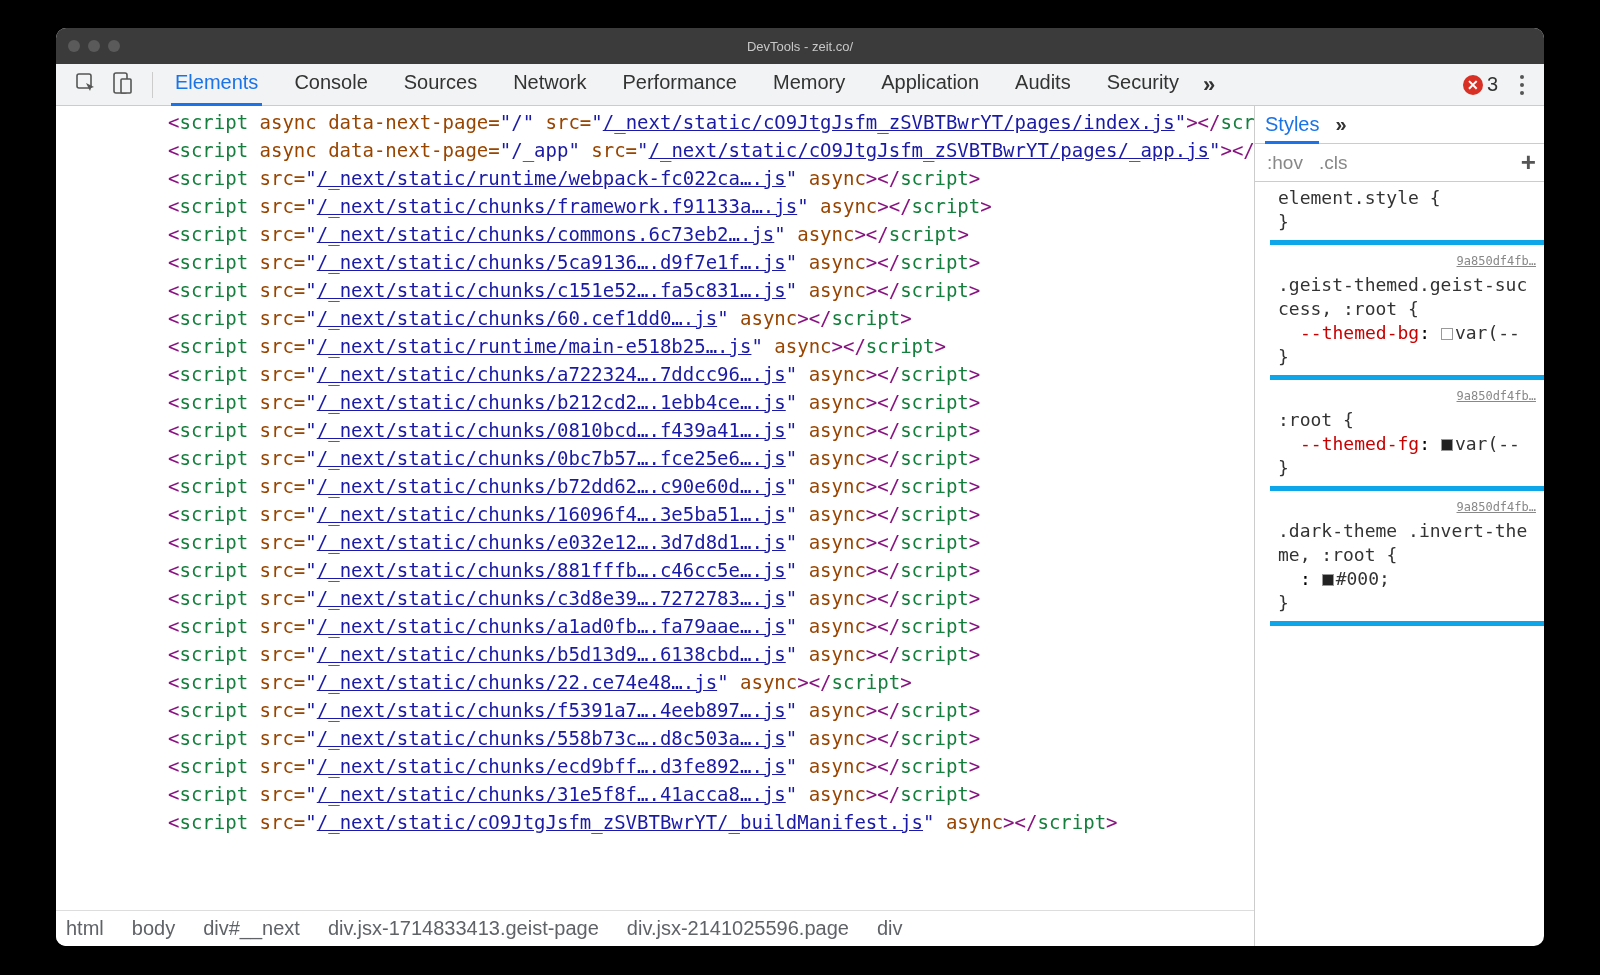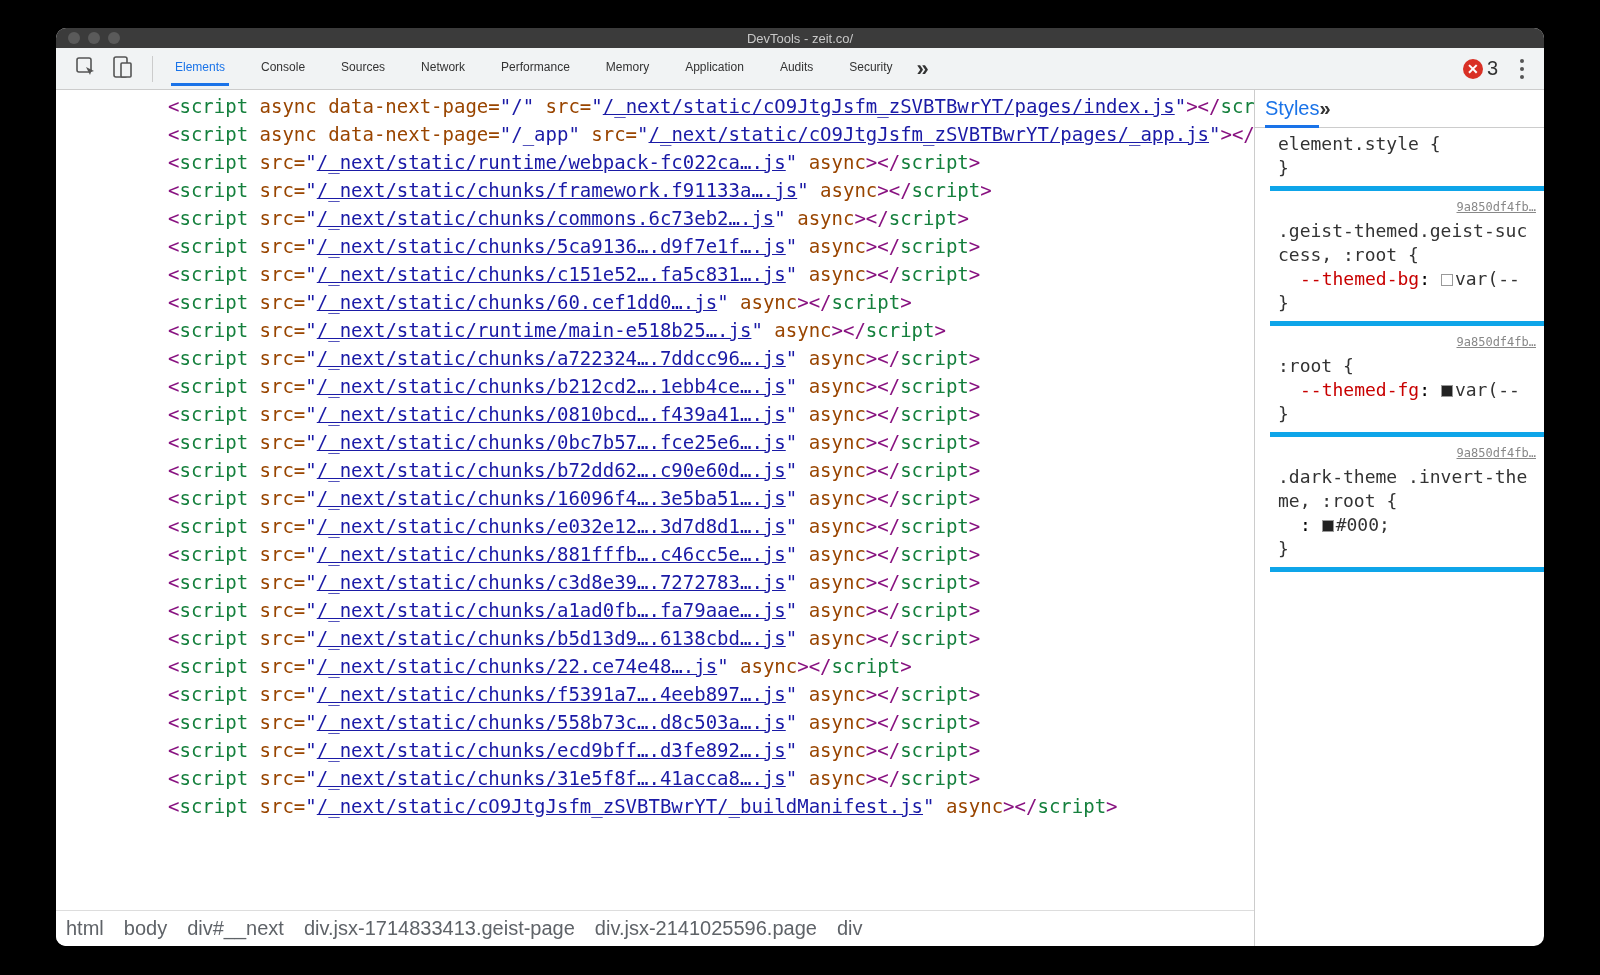--- a/index.html
+++ b/index.html
@@ -1,47 +1,47 @@
 <!DOCTYPE html>
 <html><head>
 <meta charset="utf-8">
 <style>
 * { box-sizing: border-box; margin: 0; padding: 0; }
 body { background: #000; font-family: -apple-system, BlinkMacSystemFont, "Segoe UI", sans-serif; width: 1600px; height: 975px; overflow: hidden; }
 .window { position: absolute; left: 56px; top: 28px; width: 1488px; height: 918px; background: #fff; border-radius: 10px; overflow: hidden; box-shadow: 0 10px 40px rgba(0,0,0,0.5); display: flex; flex-direction: column; }
-.win-titlebar { height: 20px; background: #3b3b3b; display: flex; align-items: center; position: relative; flex-shrink: 0; }
+.win-titlebar { height: 36px; background: #3b3b3b; display: flex; align-items: center; position: relative; flex-shrink: 0; }
 .win-buttons { display: flex; gap: 8px; padding-left: 12px; }
 .win-btn { width: 12px; height: 12px; border-radius: 50%; background: #5a5a5a; }
 .win-title { position: absolute; left: 50%; transform: translateX(-50%); color: #c8c8c8; font-size: 13px; }
 .tabs-bar { height: 42px; background: #f1f3f4; border-bottom: 1px solid #ccc; display: flex; align-items: center; padding: 0 8px; flex-shrink: 0; }
 .inspect-icons { display: flex; gap: 12px; padding: 0 10px; align-items: center; }
 .inspect-icons svg { width: 24px; height: 24px; stroke: #555; fill: none; stroke-width: 1.6; }
 .tab-sep { width: 1px; height: 26px; background: #ccc; margin: 0 8px; }
 .tabs { display: flex; gap: 28px; margin-left: 10px; }
-.tab { font-size: 12px; color: #333; padding: 8px 4px 9px; cursor: pointer; }
+.tab { font-size: 20px; color: #333; padding: 8px 4px 9px; cursor: pointer; }
 .tab.active { color: #1a73e8; border-bottom: 3px solid #1a73e8; }
 .tabs-overflow { margin-left: 20px; font-size: 22px; color: #333; font-weight: bold; }
 .right-controls { margin-left: auto; display: flex; align-items: center; gap: 18px; padding-right: 8px;}
 .err-badge { display: flex; align-items: center; gap: 4px; font-size: 20px; color: #333; }
 .err-circle { width: 20px; height: 20px; border-radius: 50%; background: #d93025; color: #fff; display: flex; align-items: center; justify-content: center; font-size: 14px; font-weight: bold; }
 .kebab { display: flex; flex-direction: column; gap: 4px; padding: 4px;}
 .kebab span { width: 4px; height: 4px; border-radius: 50%; background: #555; }
 .content { flex: 1; display: flex; min-height: 0; }
 .dom-panel { flex: 1; display: flex; flex-direction: column; min-width: 0; }
 .dom-tree { flex: 1; overflow: auto; font-family: Menlo, Consolas, monospace; font-size: 19px; line-height: 28px; padding: 2px 0 2px 12px; white-space: nowrap; }
 .dom-line { padding-left: 100px; }
 .tok-tag { color: #15803d; }
 .tok-attr { color: #994500; }
 .tok-val { color: #1a1aa6; }
 .tok-link { color: #1a1aa6; text-decoration: underline; }
 .tok-punct { color: #881280; }
-.breadcrumb { height: 36px; border-top: 1px solid #ddd; background: #fff; display: flex; align-items: center; font-size: 20px; color: #5f6368; padding-left: 10px; gap: 20px; flex-shrink: 0; overflow: hidden;}
+.breadcrumb { height: 36px; border-top: 1px solid #ddd; background: #fff; display: flex; align-items: center; font-size: 20px; color: #5f6368; padding-left: 10px; gap: 28px; flex-shrink: 0; overflow: hidden;}
 .crumb { white-space: nowrap; cursor: pointer; }
 .styles-panel { width: 290px; border-left: 1px solid #ccc; display: flex; flex-direction: column; font-family: Menlo, Consolas, monospace; font-size: 18px; }
-.styles-tabs { height: 38px; border-bottom: 1px solid #ccc; display: flex; align-items: center; padding: 0 10px; font-family: -apple-system, sans-serif; font-size: 20px; color: #333; }
+.styles-tabs { height: 38px; border-bottom: 1px solid #ccc; display: flex; align-items: center; padding: 0 10px; gap: 16px; font-family: -apple-system, sans-serif; font-size: 20px; color: #333; }
 .styles-tabs .active { color: #1a73e8; border-bottom: 3px solid #1a73e8; padding-bottom: 5px; margin-bottom: -8px;}
 .styles-tabs .ov { font-weight: bold; }
 .filter-row { height: 38px; border-bottom: 1px solid #ccc; display: flex; align-items: center; padding: 0 8px; gap: 8px; color: #888; font-family: -apple-system, sans-serif; font-size: 19px;}
 .filter-row .btn { padding: 2px 4px; }
 .filter-row .plus { margin-left: auto; font-size: 26px; font-weight: bold; color: #555;}
 .style-rules { flex: 1; overflow: hidden; line-height: 24px; }
 .rule { border-bottom: 5px solid #0ea5e9; padding: 4px 8px 6px; margin-left: 15px; }
 .rule-src { text-align: right; color: #888; text-decoration: underline; font-size: 12px; }
 .selector { color: #333; word-break: break-all; }
 .brace { color: #333; }
@@ -144,20 +144,25 @@
           <span class="crumb">div.jsx-2141025596.page</span>
           <span class="crumb">div</span>
         </div>
     </div>
 
     <div class="styles-panel">
       <div class="styles-tabs">
         <span class="active">Styles</span>
         <span class="ov">»</span>
       </div>
+      <div class="filter-row">
+        <span class="btn">:hov</span>
+        <span class="btn">.cls</span>
+        <span class="plus">+</span>
+      </div>
       <div class="style-rules" id="style-rules">
           <div class="rule">
             <div class="selector">element.style <span class="brace">{</span></div>
             <div class="brace">}</div>
           </div>
           <div class="rule">
             <div class="rule-src">9a850df4fb…</div>
             <div class="selector">.geist-themed.geist-success, :root <span class="brace">{</span></div>
             <div class="prop"><span class="prop-name">--themed-bg</span>: <span class="swatch white"></span><span class="prop-val">var(--</span></div>
             <div class="brace">}</div>

